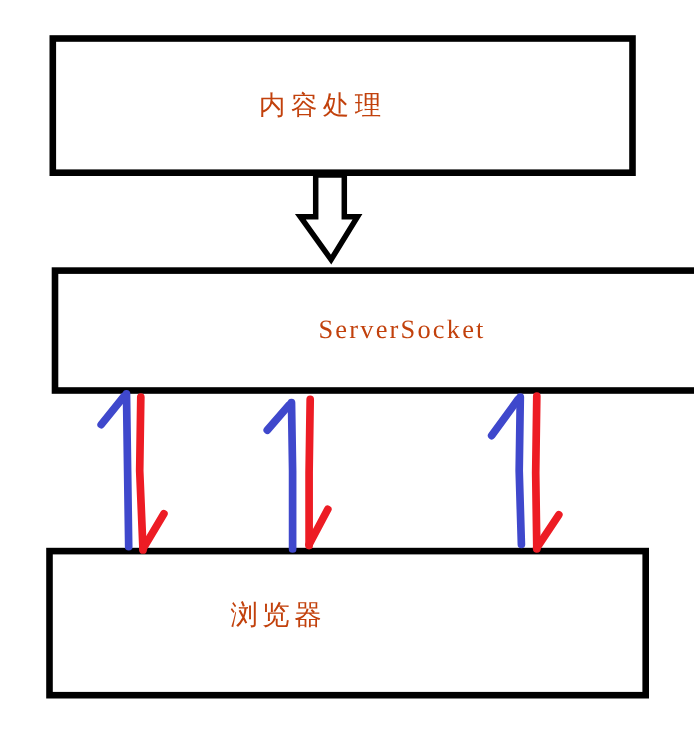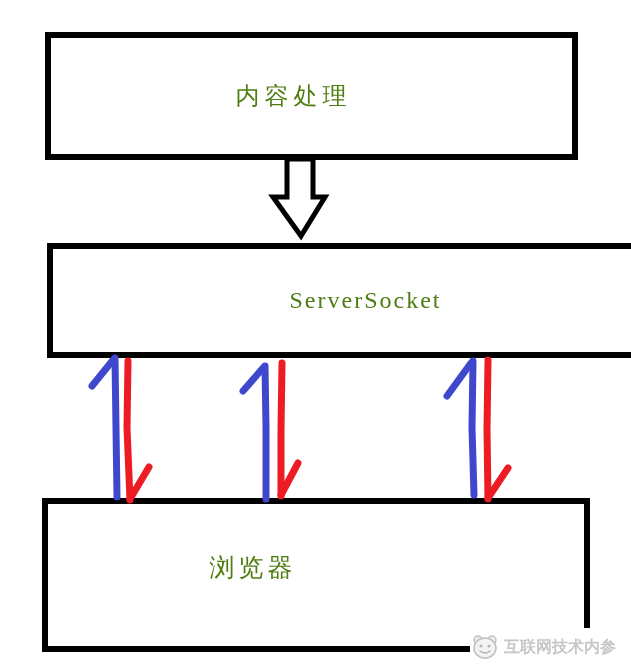--- a/index.html
+++ b/index.html
@@ -6,22 +6,22 @@
   .canvas {
     position:relative; width:631px; height:666px; background:#ffffff;
     font-family:"Liberation Serif","DejaVu Serif",serif; overflow:hidden;
   }
   .dbox {
     position:absolute; box-sizing:border-box; border:6px solid #000000;
     background:#ffffff; display:flex; align-items:center; justify-content:center;
   }
   #box-top    { left:45px; top:32px;  width:533px; height:128px; }
   #box-mid    { left:47px; top:243px; width:629px; height:115px; }
-  #box-bottom { left:42px; top:498px; width:548px; height:154px; }
-  .box-label { font-size:24px; color:#4d7c0f; white-space:nowrap; }
+  #box-bottom { left:42px; top:498px; width:548px; height:137px; }
+  .box-label { font-size:24px; color:#c2410c; white-space:nowrap; }
   #box-top .box-label    { letter-spacing:5px; position:relative; left:-18px; }
   #box-mid .box-label    { letter-spacing:2px; position:relative; left:4px; }
   #box-bottom .box-label { font-size:25px; letter-spacing:4px; position:relative; left:-63px; top:-8px; }
   .overlay { position:absolute; left:0; top:0; width:631px; height:666px; pointer-events:none; }
   .watermark {
     position:absolute; left:470px; top:628px; width:161px; height:38px;
     background:#ffffff; display:flex; align-items:center;
   }
   .wm-icon { width:30px; height:28px; flex:0 0 auto; margin-right:4px; }
   .wm-text {
@@ -75,25 +75,14 @@
       <polyline points="473,361 472,428 474,495" fill="none" stroke="#3f48cc" stroke-width="7" stroke-linecap="round"></polyline>
       <polyline points="471,363 447,396" fill="none" stroke="#3f48cc" stroke-width="7" stroke-linecap="round"></polyline>
     </g>
 
     <g>
       <polyline points="488,360 487,430 488,499" fill="none" stroke="#ed1c24" stroke-width="7" stroke-linecap="round"></polyline>
       <polyline points="488,498 508,468" fill="none" stroke="#ed1c24" stroke-width="7" stroke-linecap="round"></polyline>
     </g>
   </svg>
 
-  <div class="watermark">
-    <svg class="wm-icon" viewBox="0 0 30 28" xmlns="http://www.w3.org/2000/svg">
-      <circle cx="8" cy="7" r="4" fill="#ededed" stroke="#c0c0c0" stroke-width="1.5"></circle>
-      <circle cx="22" cy="7" r="4" fill="#ededed" stroke="#c0c0c0" stroke-width="1.5"></circle>
-      <ellipse cx="15" cy="15" rx="11" ry="10" fill="#f3f3f3" stroke="#c0c0c0" stroke-width="1.5"></ellipse>
-      <circle cx="11" cy="13" r="1.6" fill="#b5b5b5"></circle>
-      <circle cx="19" cy="13" r="1.6" fill="#b5b5b5"></circle>
-      <path d="M10 18 Q15 22 20 18" fill="none" stroke="#b5b5b5" stroke-width="1.5" stroke-linecap="round"></path>
-    </svg>
-    <span class="wm-text">互联网技术内参</span>
-  </div>
 
 </div>
 
 </body></html>

